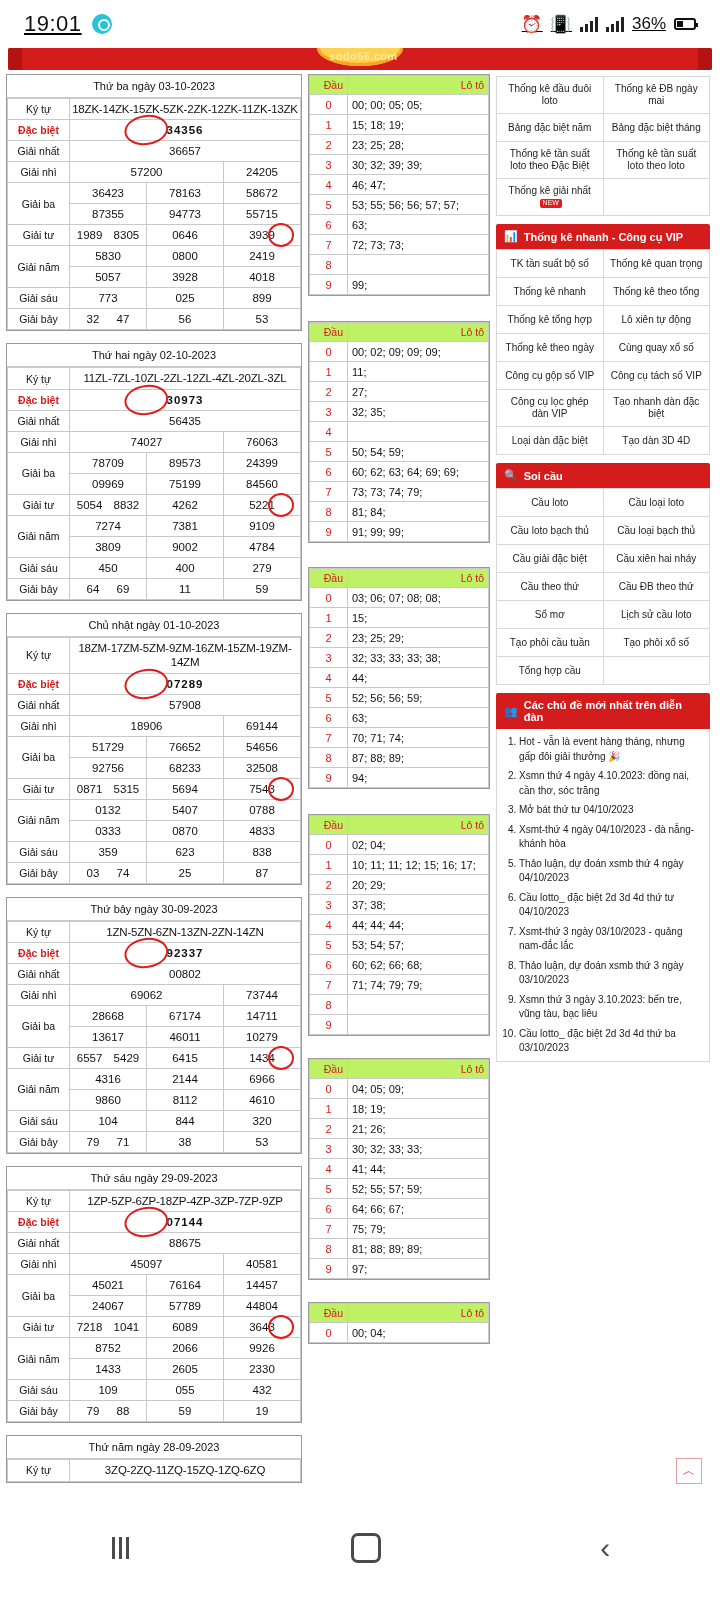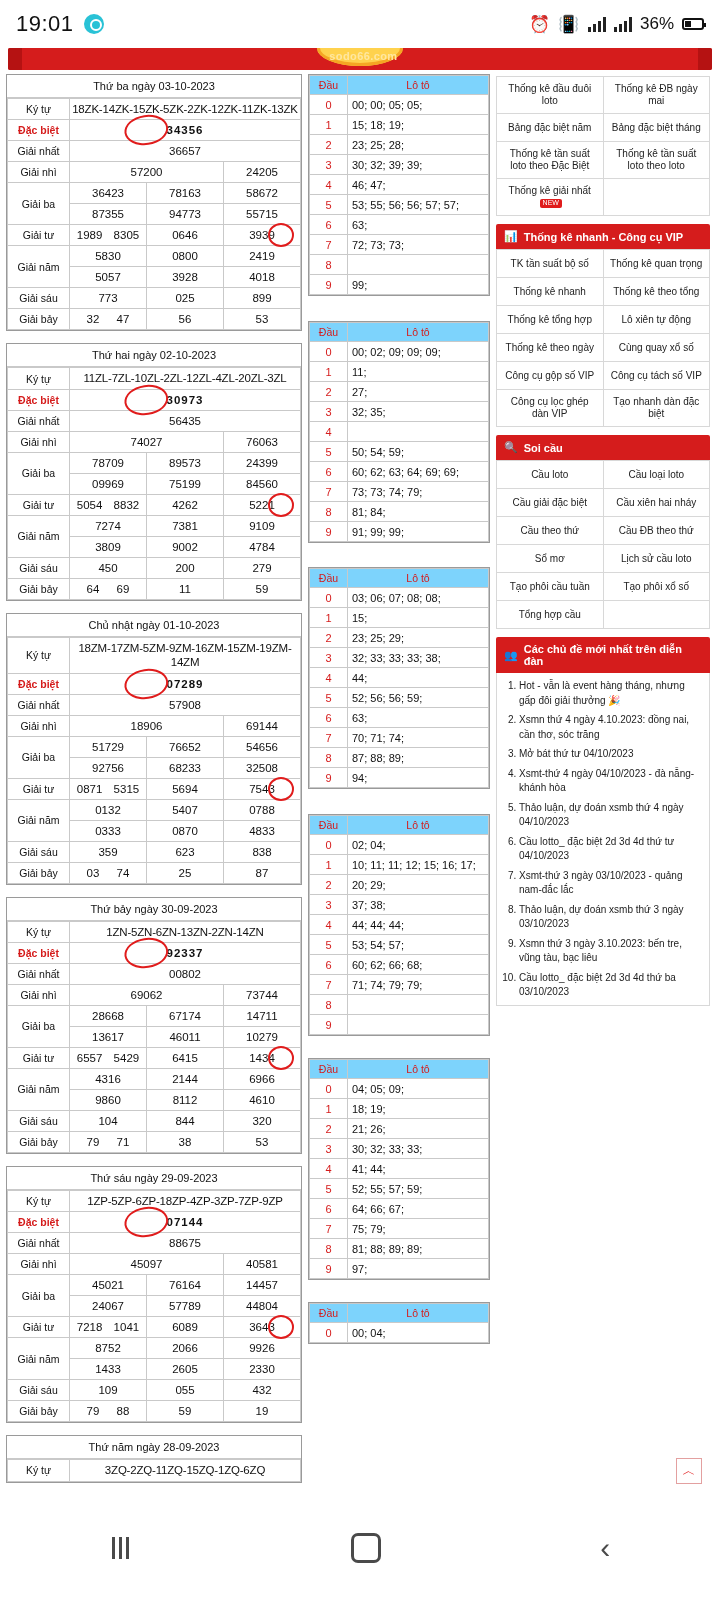--- a/index.html
+++ b/index.html
@@ -12,22 +12,23 @@
     overflow: hidden;
     position: relative;
   }
 
   
   .statusbar {
     height: 48px;
     background: #ffffff;
     display: flex;
     align-items: center;
-    padding: 0 16px;
+    padding: 0 24px;
     justify-content: space-between;
+    text-decoration: underline;
   }
   .sb-left { display: flex; align-items: center; gap: 10px; }
   .sb-time { font-size: 22px; color: #111; letter-spacing: .5px; }
   .sb-dot {
     width: 20px; height: 20px; border-radius: 50%;
     background: #29c2d6;
     display: inline-block;
     position: relative;
   }
   .sb-dot::after{
@@ -143,22 +144,22 @@
 
   
   .dau-card {
     border: 1px solid #9a9a9a;
     margin-bottom: 8px;
     background:#fff;
   }
   table.dau { width: 100%; border-collapse: collapse; table-layout: fixed; }
   table.dau th {
     font-size: 10.5px; color: #d51c1c; font-weight: normal;
-    border: 1px solid #c9c9c9; text-align: center; padding: 3px 4px;
-    background: #7dd3fc;
+    border: 1px solid #c9c9c9; text-align: right; padding: 3px 4px;
+    background: #bef264;
   }
   table.dau th.h-dau { width: 38px; }
   table.dau td {
     border: 1px solid #c9c9c9;
     font-size: 11px; color: #111; padding: 2px 4px; height: 20px;
     vertical-align: middle;
   }
   table.dau td.d {
     text-align: center; color: #d51c1c; width: 38px; font-size: 11px;
   }
@@ -381,21 +382,21 @@
             <td>9109</td>
           </tr>
           <tr>
             <td>3809</td>
             <td>9002</td>
             <td>4784</td>
           </tr>
           <tr>
             <td class="lbl">Giải sáu</td>
             <td>450</td>
-            <td>200</td>
+            <td>400</td>
             <td>279</td>
           </tr>
           <tr>
             <td class="lbl">Giải bảy</td>
             <td>
               <span>64</span>
               <span style="margin-left:14px">69</span>
             </td>
             <td>11</td>
             <td>59</td>
@@ -970,34 +971,42 @@
             <td>Cùng quay xổ số</td>
           </tr>
           <tr>
             <td>Công cụ gộp số VIP</td>
             <td>Công cụ tách số VIP</td>
           </tr>
           <tr>
             <td>Công cụ lọc ghép dàn VIP</td>
             <td>Tạo nhanh dàn đặc biệt</td>
           </tr>
+          <tr>
+            <td>Loại dàn đặc biệt</td>
+            <td>Tạo dàn 3D 4D</td>
+          </tr>
         </tbody>
           </table>
       </div>
 
       <div class="panel">
         <div class="panel-hd">
           <span class="ic">🔍</span>
           <span>Soi cầu</span>
         </div>
         <table class="grid2">
           <tbody>
               <tr>
             <td>Cầu loto</td>
             <td>Cầu loại loto</td>
+          </tr>
+          <tr>
+            <td>Cầu loto bạch thủ</td>
+            <td>Cầu loại bạch thủ</td>
           </tr>
           <tr>
             <td>Cầu giải đặc biệt</td>
             <td>Cầu xiên hai nháy</td>
           </tr>
           <tr>
             <td>Cầu theo thứ</td>
             <td>Cầu ĐB theo thứ</td>
           </tr>
           <tr>

